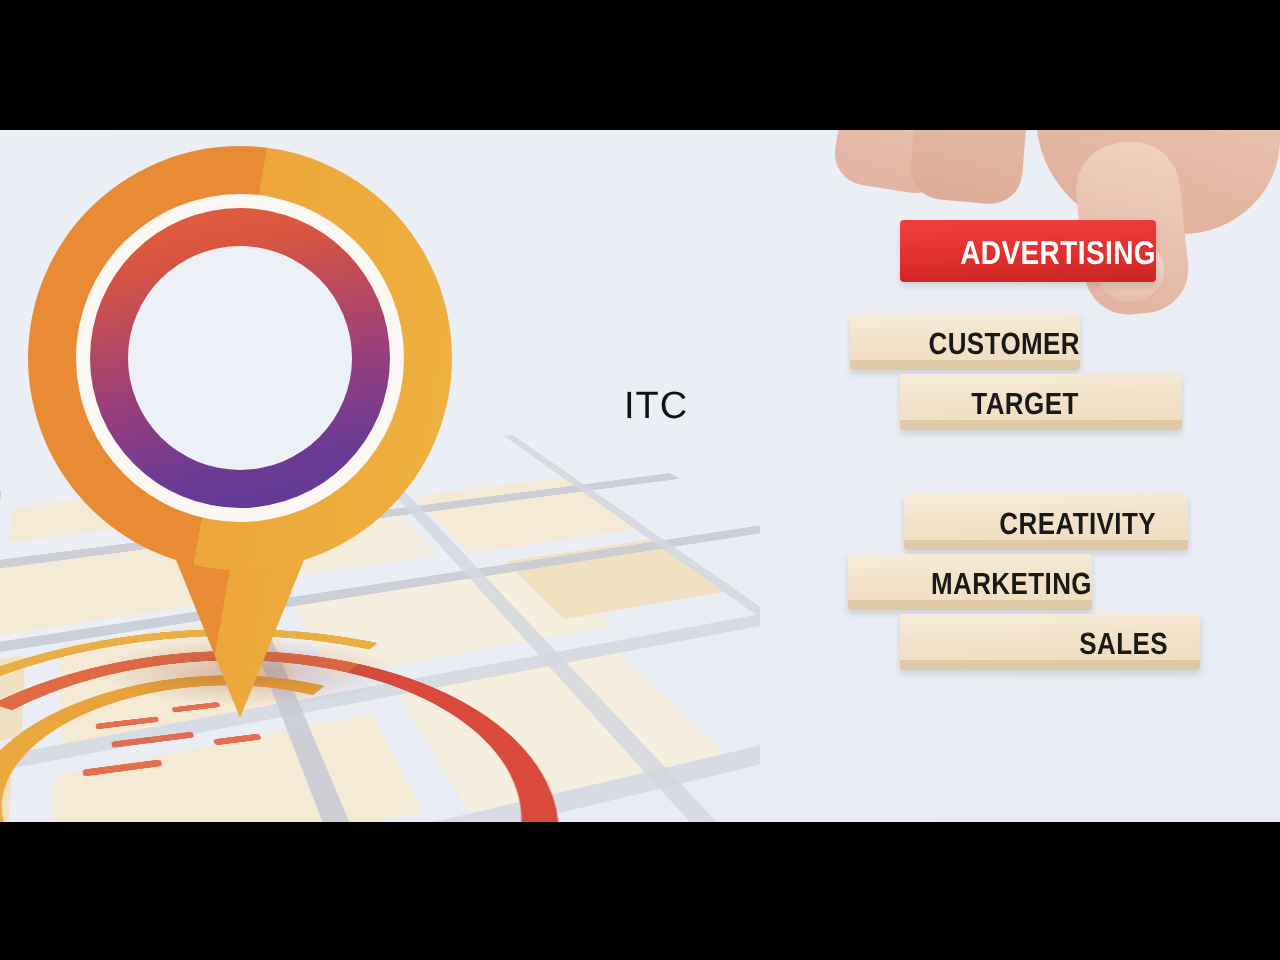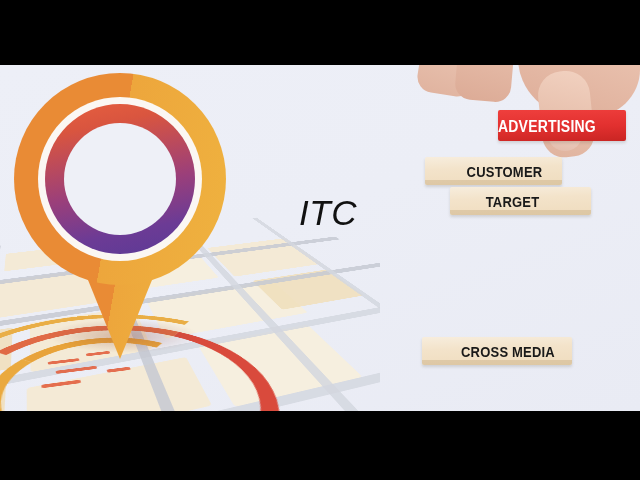--- a/index.html
+++ b/index.html
@@ -50,21 +50,21 @@
                   background:#fbf7f3;}
   #pin-ring-inner{position:absolute;left:31px;top:31px;width:150px;height:150px;border-radius:50%;
                   background:linear-gradient(168deg,#e8603f 0%,#d9553f 18%,#9b3f7a 55%,#6c3b95 80%,#5b3a96 100%);}
   #pin-hole{position:absolute;left:50px;top:50px;width:112px;height:112px;border-radius:50%;
             background:#eef0f7;}
   #pin-shadow{position:absolute;left:34px;top:246px;width:152px;height:34px;border-radius:50%;
               background:radial-gradient(ellipse at 50% 50%,rgba(150,80,60,.35),rgba(150,80,60,0) 70%);}
 
   
   #itc{position:absolute;left:268px;top:128px;width:120px;text-align:center;
-       font-size:35px;color:#111;letter-spacing:.5px;font-style:italic;}
+       font-size:19px;color:#111;letter-spacing:.5px;}
 
   
   #right{position:absolute;left:400px;top:0;width:240px;height:346px;}
 
   .hand{position:absolute;background:#e9c0ad;}
   #palm{left:118px;top:-66px;width:122px;height:118px;border-radius:46% 38% 40% 50%;
         background:linear-gradient(200deg,#f0cdbb,#ddac97);}
   #finger-a{left:22px;top:-62px;width:56px;height:92px;border-radius:26px 26px 16px 16px;
         background:linear-gradient(190deg,#f1d0bf,#e0b39f);transform:rotate(9deg);}
   #finger-b{left:58px;top:-60px;width:56px;height:96px;border-radius:26px 26px 16px 16px;
@@ -77,23 +77,23 @@
   .block{position:absolute;border-radius:2px;display:flex;align-items:center;
          box-shadow:0 2px 3px rgba(80,70,60,.18);}
   .wood{background:linear-gradient(178deg,#f7eddd 0%,#f3e3ca 40%,#efdcbe 100%);}
   .wood::after{content:"";position:absolute;left:0;bottom:0;width:100%;height:5px;
                background:rgba(190,160,115,.35);border-radius:0 0 2px 2px;}
   .block span{position:relative;z-index:2;color:#191919;font-weight:bold;
               font-size:13px;letter-spacing:.2px;white-space:nowrap;
               font-family:"Liberation Sans",sans-serif;transform:scaleY(1.18);}
   #b-ad{background:linear-gradient(178deg,#ef3f3d 0%,#e2302f 55%,#c92523 100%);}
   #b-ad span{color:#fff;font-size:14px;}
-  .txt-l{justify-content:center;padding-left:22px;}
+  .txt-l{justify-content:flex-end;}
   .txt-r{justify-content:flex-end;padding-right:16px;}
-  .txt-c{justify-content:flex-start;margin-left:48px;}
+  .txt-c{justify-content:flex-end;}
 </style>
 </head>
 <body>
 
 <div id="stage">
 
   <div class="bar" id="bar-top"></div>
 
   <div id="frame">
 
@@ -163,25 +163,31 @@
 
       <div class="block wood txt-l" style="left:25px;top:92px;width:115px;height:28px;">
         <span>CUSTOMER</span>
       </div>
 
       <div class="block wood txt-r" style="left:50px;top:122px;width:125px;height:28px;justify-content:center;">
         <span>TARGET</span>
       </div>
 
 
+      <div class="block wood txt-r" style="left:52px;top:182px;width:126px;height:28px;">
+        <span>CREATIVITY</span>
+      </div>
 
+      <div class="block wood txt-l" style="left:24px;top:212px;width:122px;height:28px;">
+        <span>MARKETING</span>
+      </div>
 
+      <div class="block wood txt-r" style="left:50px;top:242px;width:134px;height:28px;">
+        <span>SALES</span>
+      </div>
 
-      <div class="block wood txt-l" style="left:22px;top:272px;width:128px;height:28px;">
-        <span>CROSS MEDIA</span>
-      </div>
 
 
     </div>
   </div>
 
   <div class="bar" id="bar-bottom"></div>
 </div>
 
 </body></html>

